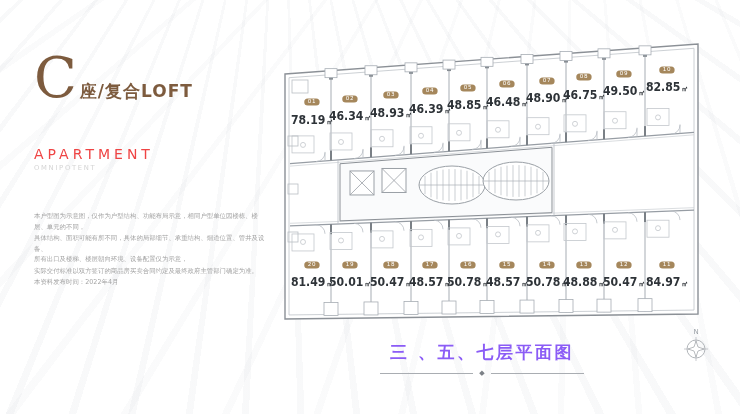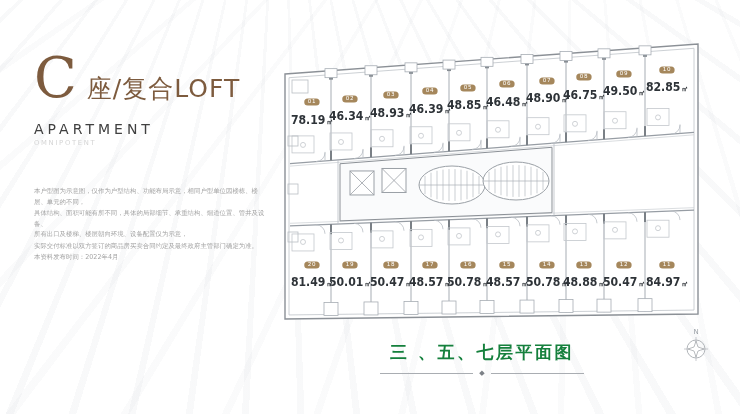--- a/index.html
+++ b/index.html
@@ -5,39 +5,39 @@
   html,body{margin:0;padding:0;background:#e8e8e8;}
   .stage{position:relative;width:740px;height:414px;background:#ffffff;overflow:hidden;
          font-family:"DejaVu Sans","Liberation Sans",sans-serif;}
   .rays{position:absolute;inset:0;pointer-events:none;background:
     repeating-conic-gradient(from 178deg at 38% -60%, rgba(160,168,180,.07) 0 .6deg, transparent .6deg 4.8deg),
     repeating-conic-gradient(from 181deg at 78% -80%, rgba(160,168,180,.05) 0 .5deg, transparent .5deg 6deg);}
   
   .left{position:absolute;left:34px;top:50px;width:236px;}
   .title-row{display:flex;align-items:baseline;color:#7d5b3e;}
   .big-c{font-family:"DejaVu Serif","Liberation Serif",serif;font-size:56px;line-height:1;font-weight:400;}
-  .title-rest{font-size:25px;letter-spacing:1px;margin-left:10px;font-weight:400;}
+  .title-rest{font-size:17px;letter-spacing:1px;margin-left:3px;font-weight:700;}
   .subtitle{margin-top:7px;font-size:14.5px;font-weight:bold;color:#7a5839;letter-spacing:.5px;}
-  .en-title{margin-top:15px;font-size:14px;letter-spacing:4px;color:#404040;}
+  .en-title{margin-top:40px;font-size:14px;letter-spacing:4px;color:#ef4444;}
   .en-sub{font-size:8px;letter-spacing:2px;color:#d4d4d4;margin-top:2px;transform:scale(.85);transform-origin:0 0;}
   .disclaimer{margin-top:38px;font-size:8px;color:#a3a3a3;line-height:1.7;
               transform:scale(.8);transform-origin:0 0;width:125%;}
   
   .plan{position:absolute;inset:0;}
   #plan-svg{position:absolute;left:0;top:0;}
   #plan-labels{position:absolute;inset:0;}
   .u-badge{position:absolute;background:#a5875c;color:#fff;border-radius:5px;
            font-size:8px;line-height:10px;padding:0 5px;letter-spacing:1px;
            transform:translate(-50%,-50%) scale(.7);white-space:nowrap;}
   .u-area{position:absolute;font-weight:bold;font-size:11.5px;color:#2e3338;white-space:nowrap;
           transform:translate(-50%,-50%) scaleX(.95);}
   .u-area .sq{font-size:7px;font-weight:bold;margin-left:1px;}
   
   .caption-wrap{position:absolute;left:372px;top:341px;width:220px;text-align:center;}
-  .caption{font-size:17px;font-weight:600;color:#15803d;letter-spacing:2.5px;}
+  .caption{font-size:17px;font-weight:600;color:#8b5cf6;letter-spacing:2.5px;}
   .cap-divider{display:flex;align-items:center;margin-top:6px;padding:0 8px;}
   .cap-divider .line{flex:1;height:1px;background:#a9adb2;}
   .cap-divider .diamond{font-size:7px;color:#7c8187;padding:0 6px;line-height:1;}
   
   .compass{position:absolute;left:681px;top:328px;width:30px;text-align:center;color:#9aa0a6;}
   .compass .n{font-size:7px;line-height:8px;}
 </style>
 </head>
 <body>
 

